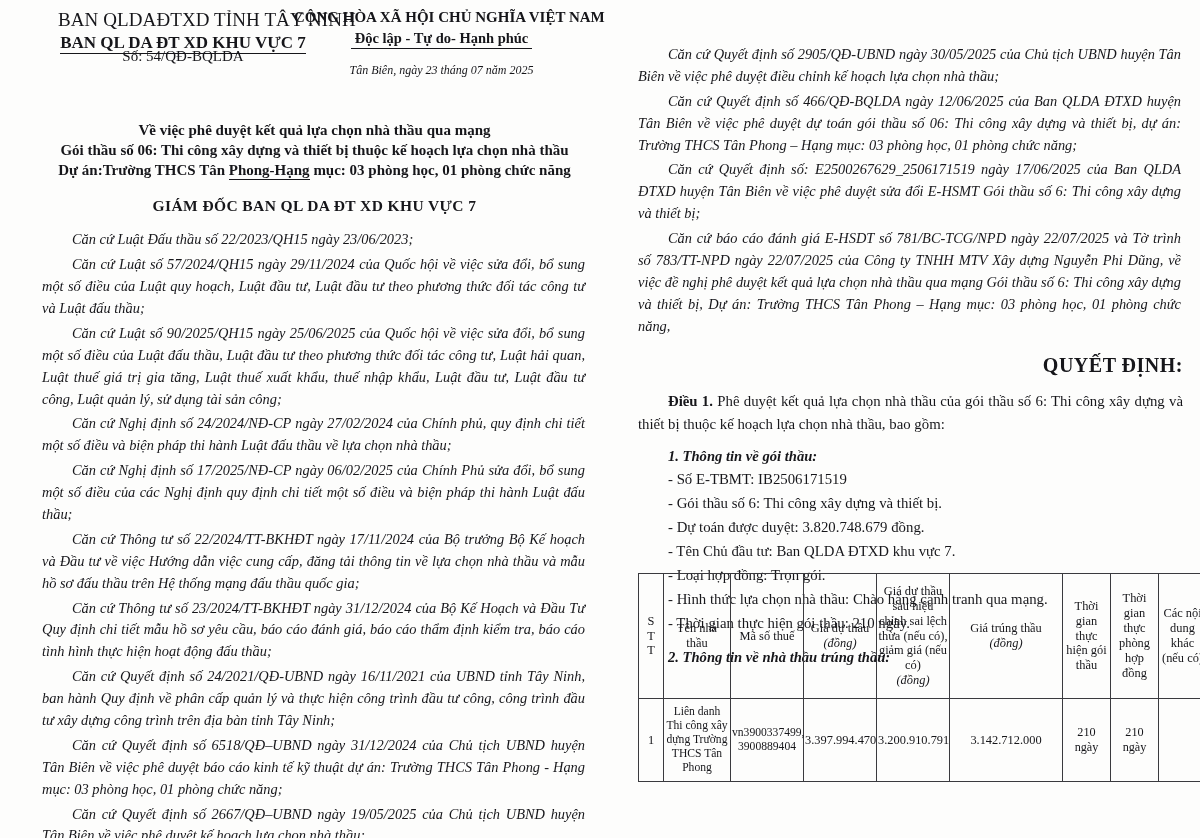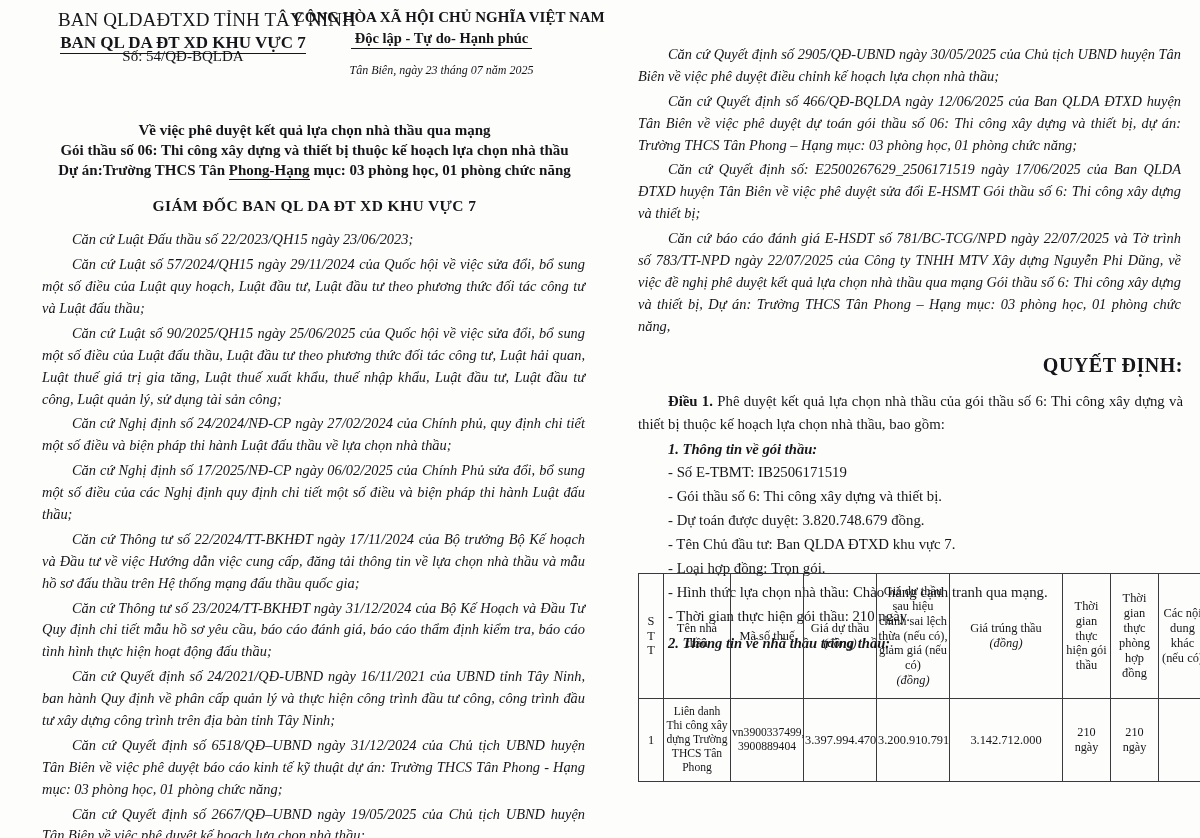--- a/index.html
+++ b/index.html
@@ -151,21 +151,21 @@
     text-align: justify;
     line-height: 1.55;
     text-indent: 30px;
     margin: 0 0 4px 0;
   }
   .article b { font-weight: bold; }
   .subhead {
     font-size: 14.6px;
     font-weight: bold;
     font-style: italic;
-    margin: 6px 0 3px 30px;
+    margin: 13px 0 3px 30px;
   }
   .bullet {
     font-size: 14.8px;
     line-height: 1.62;
     margin: 0 0 0 30px;
   }
 
   
   .result-table {
     position: absolute;

